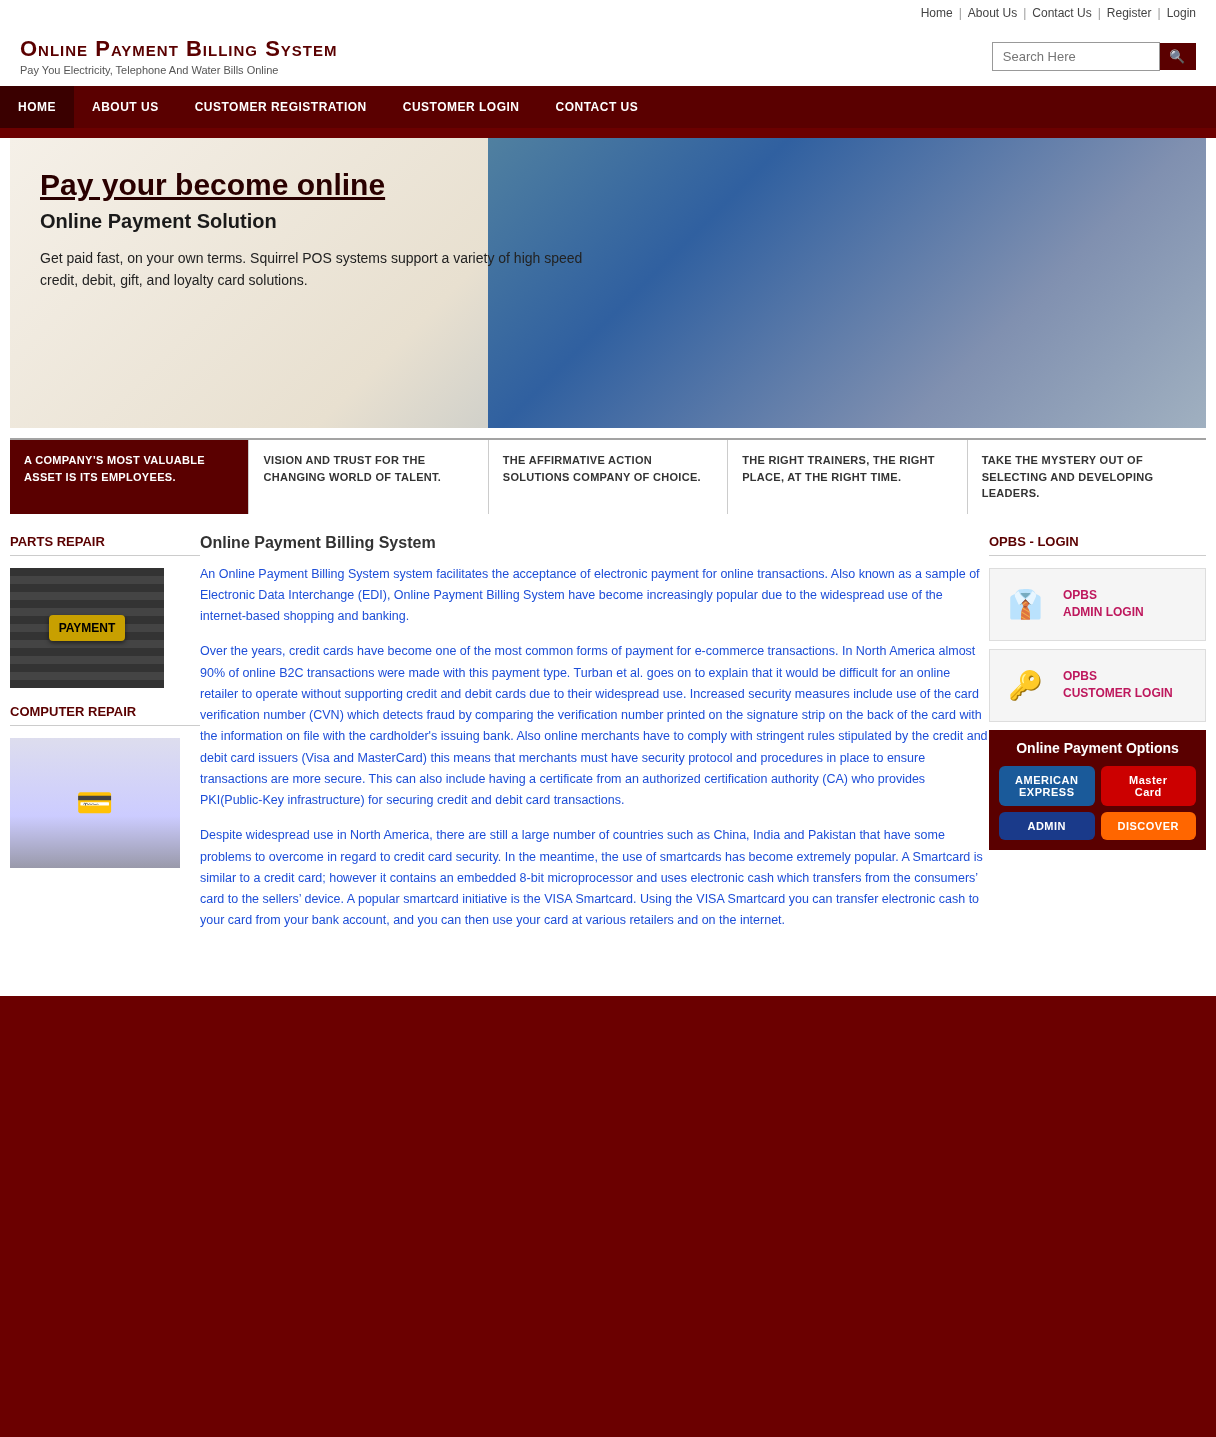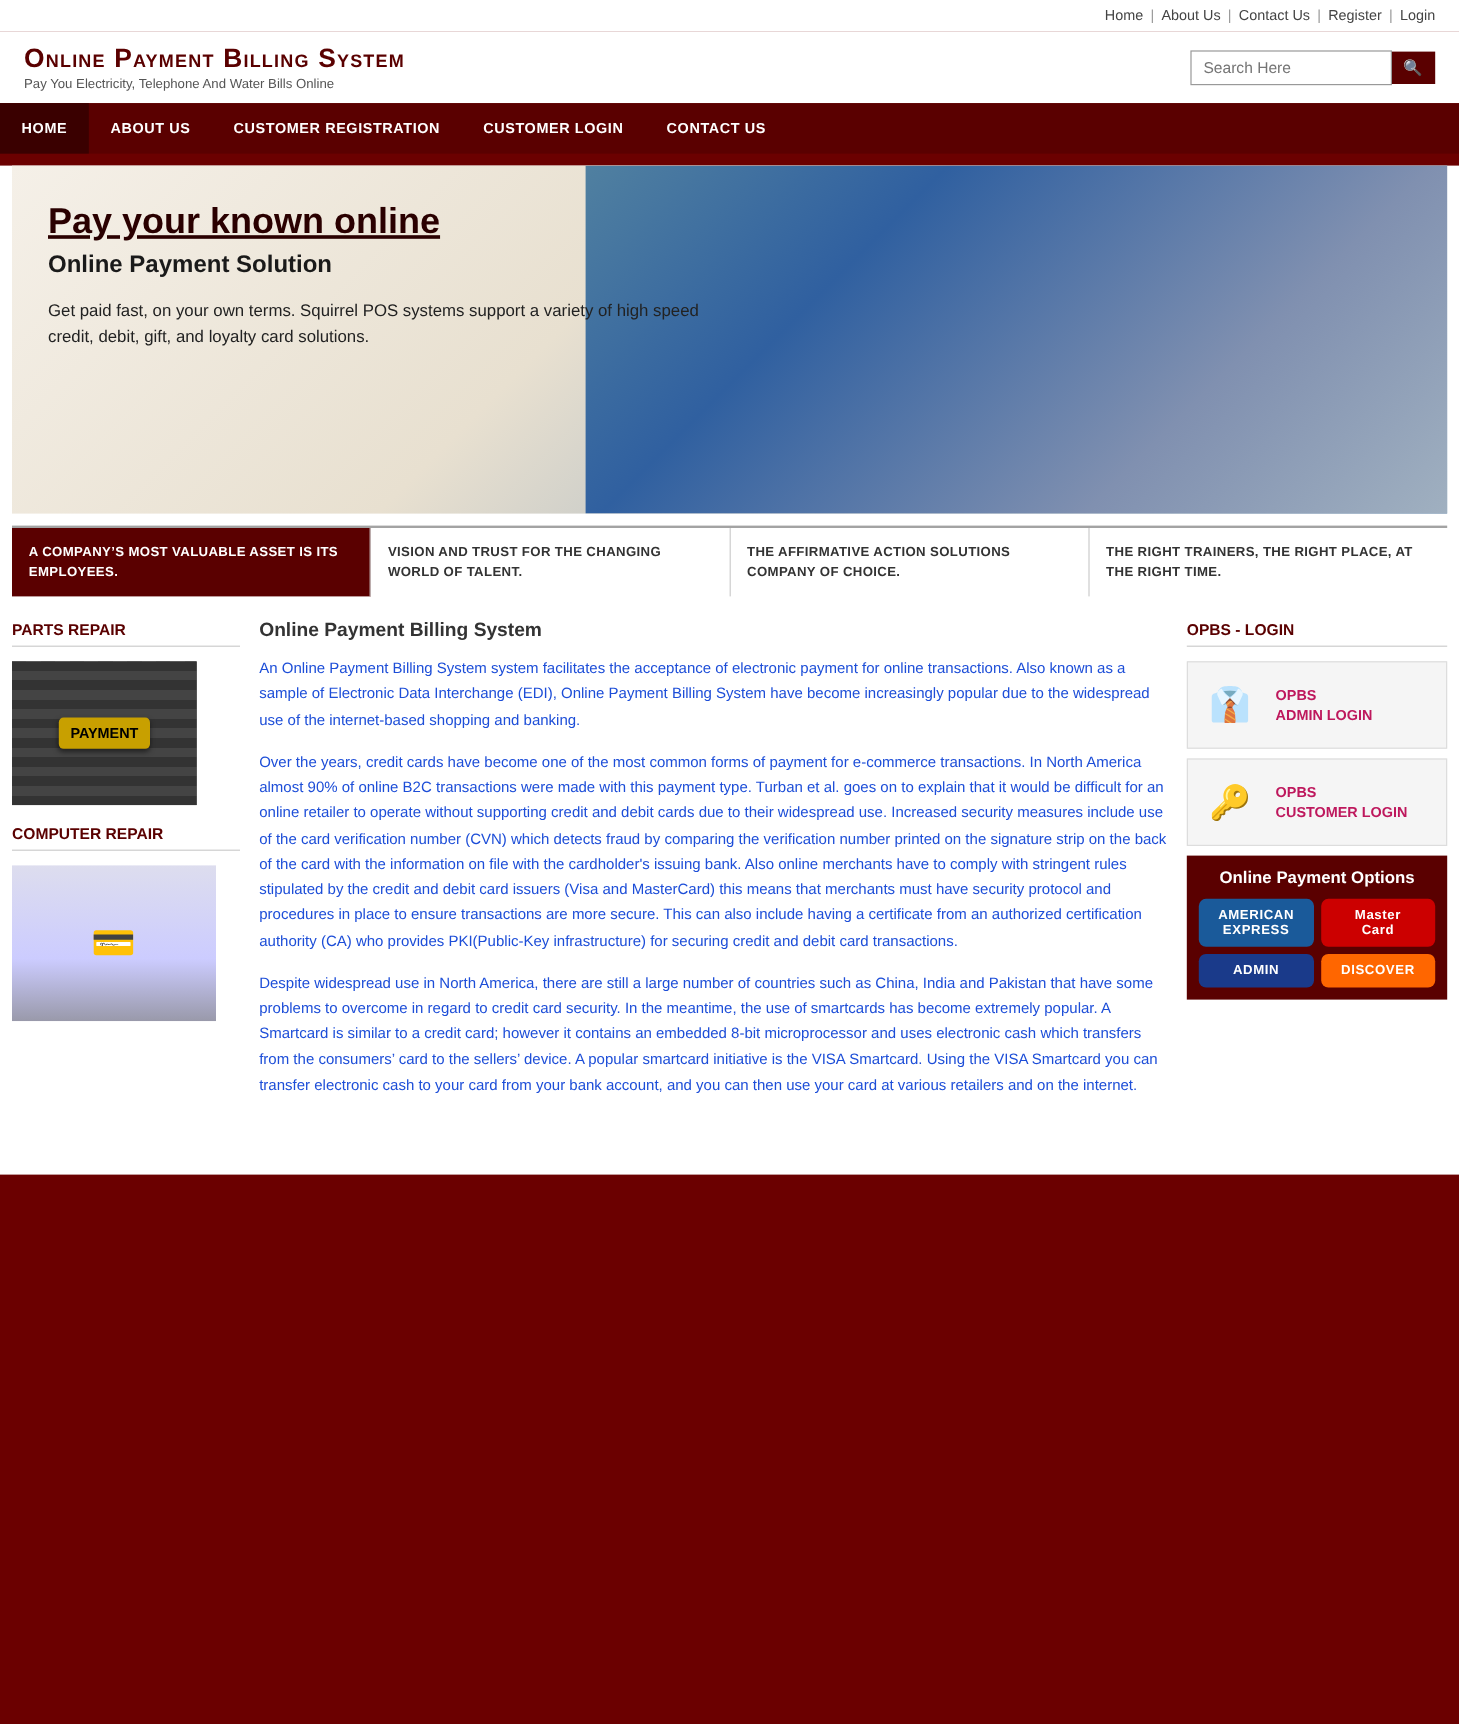--- a/index.html
+++ b/index.html
@@ -146,21 +146,20 @@
     .feature-tab:first-child {
       background: #5a0000;
       color: #fff;
     }
     .feature-tab:last-child { border-right: none; }
 
     
     .three-col {
       display: flex;
       margin: 20px 10px;
-      gap: 16px;
       align-items: flex-start;
     }
 
     
     .col-left {
       width: 190px;
       flex-shrink: 0;
     }
     .section-title {
       color: #5a0000;
@@ -335,31 +334,32 @@
   <a href="#">CUSTOMER REGISTRATION</a>
   <a href="#">CUSTOMER LOGIN</a>
   <a href="#">CONTACT US</a>
 </div>
 
 <div class="main-wrapper">
 
   <div class="hero">
     <div class="hero-bg"></div>
     <div class="hero-content">
-      <div class="hero-title">Pay your known online</div>
+      <div class="hero-title">Pay your become online</div>
       <div class="hero-subtitle">Online Payment Solution</div>
       <div class="hero-text">Get paid fast, on your own terms. Squirrel POS systems support a variety of high speed credit, debit, gift, and loyalty card solutions.</div>
     </div>
   </div>
 
   <div class="feature-tabs">
     <div class="feature-tab">A COMPANY’S MOST VALUABLE ASSET IS ITS EMPLOYEES.</div>
     <div class="feature-tab">VISION AND TRUST FOR THE CHANGING WORLD OF TALENT.</div>
     <div class="feature-tab">THE AFFIRMATIVE ACTION SOLUTIONS COMPANY OF CHOICE.</div>
     <div class="feature-tab">THE RIGHT TRAINERS, THE RIGHT PLACE, AT THE RIGHT TIME.</div>
+    <div class="feature-tab">TAKE THE MYSTERY OUT OF SELECTING AND DEVELOPING LEADERS.</div>
   </div>
 
   <div class="three-col">
 
     <div class="col-left">
       <div class="section-title">PARTS REPAIR</div>
       <div class="repair-image">
         <div class="keyboard-visual">
           <div class="payment-key">PAYMENT</div>
         </div>

